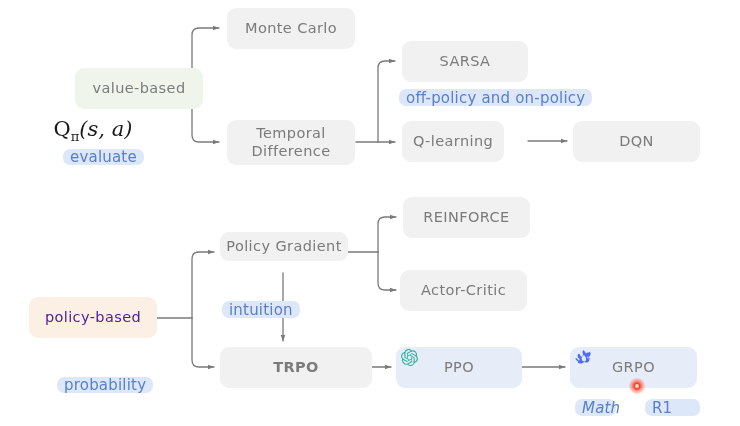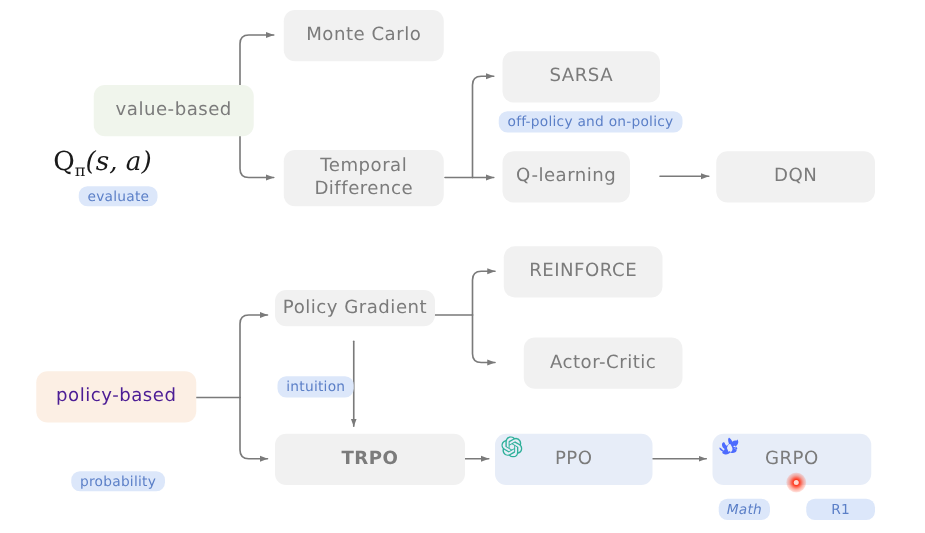--- a/index.html
+++ b/index.html
@@ -54,25 +54,25 @@
   }
   .node .label {
     display: block;
     white-space: pre-line;
   }
   .badge {
     position: absolute;
     box-sizing: border-box;
     display: flex;
     align-items: center;
-    justify-content: center;
+    justify-content: flex-start;
     background: #dce7fa;
     color: #5b7fc7;
     border-radius: 7px;
-    font-size: 11px;
+    font-size: 15px;
     letter-spacing: 0.2px;
     font-family: "DejaVu Sans", sans-serif;
     white-space: nowrap;
     padding: 0 7px;
   }
   .formula {
     position: absolute;
     color: #1a1a1a;
     font-family: "DejaVu Serif", serif;
     font-style: italic;
@@ -147,21 +147,21 @@
       <path d="M348,367 L391,367" marker-end="url(#arrow)"></path>
 
       <path d="M522,367 L565,367" marker-end="url(#arrow)"></path>
     </g>
   </svg>
 
   <div class="node root-value" style="left:29px; top:68px; width:128px; height:41px;margin-left:46px;">
     <span class="label">value-based</span>
   </div>
 
-  <div class="formula" style="left:18px; top:117px; width:128px;">
+  <div class="formula" style="left:29px; top:117px; width:128px;">
     <span class="up">Q</span><span class="sub">π</span><span>(s, a)</span>
   </div>
 
   <div class="badge" style="left:63px; top:149px; height:16px;">
     <span>evaluate</span>
   </div>
 
   <div class="node" style="left:227px; top:8px; width:128px; height:41px;">
     <span class="label">Monte Carlo</span>
   </div>
@@ -201,21 +201,21 @@
   </div>
 
   <div class="badge" style="left:222px; top:301px; height:17px;">
     <span>intuition</span>
   </div>
 
   <div class="node" style="left:403px; top:197px; width:127px; height:41px;">
     <span class="label">REINFORCE</span>
   </div>
 
-  <div class="node" style="left:419px; top:270px; width:127px; height:41px;">
+  <div class="node" style="left:400px; top:270px; width:127px; height:41px;">
     <span class="label">Actor-Critic</span>
   </div>
 
   <div class="node" style="left:220px; top:347px; width:152px; height:41px;font-weight:bold;">
     <span class="label">TRPO</span>
   </div>
 
   <div class="node llm" style="left:396px; top:347px; width:126px; height:41px;">
     <span class="label">PPO</span>
   </div>

